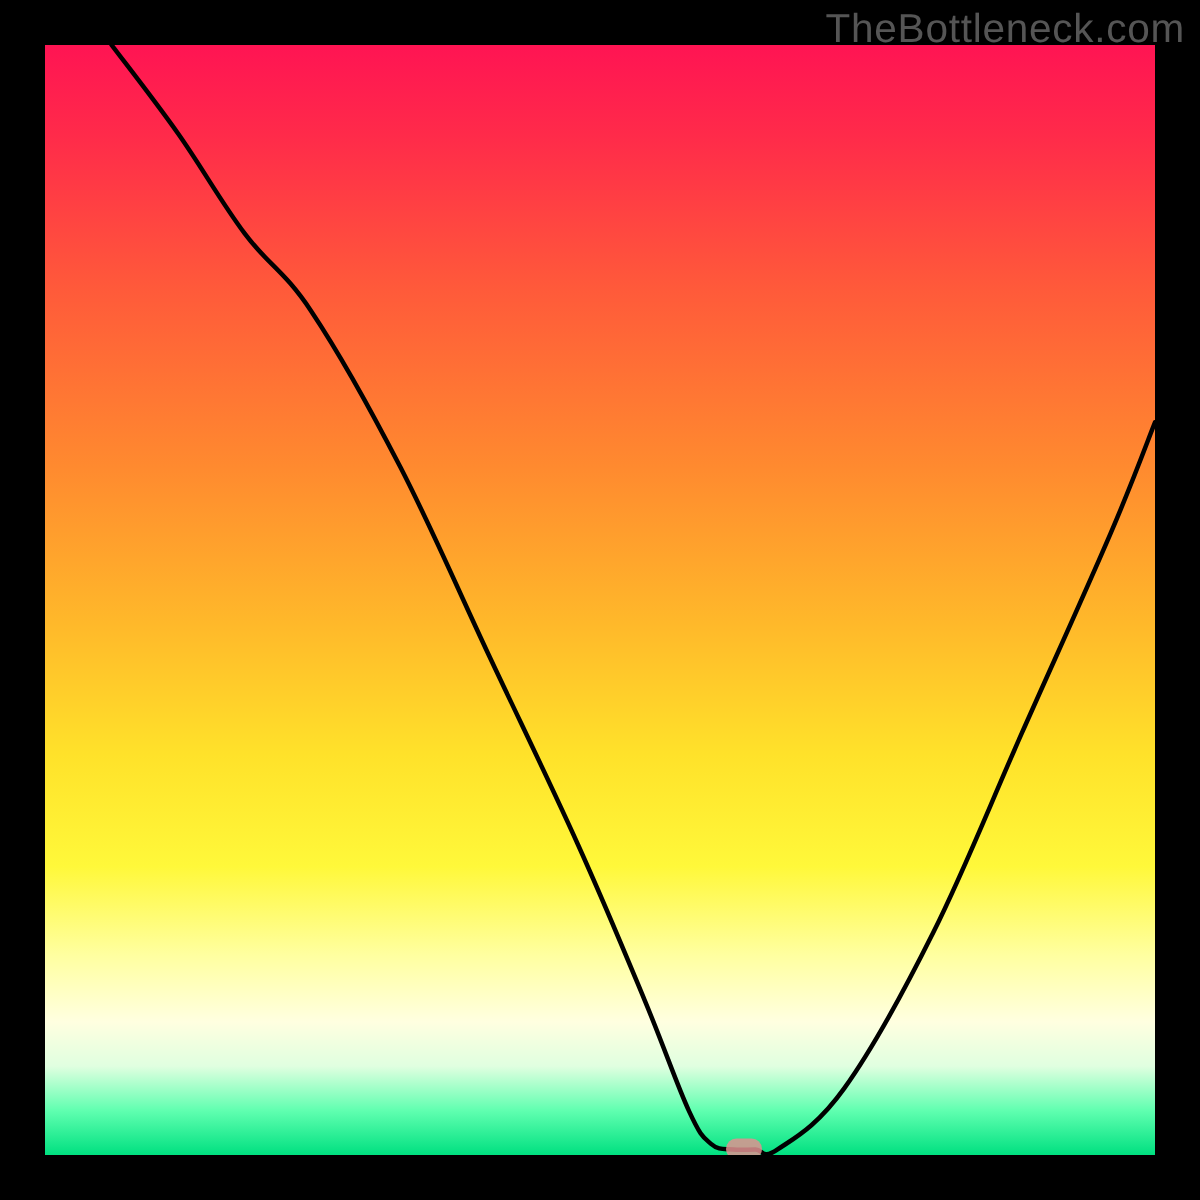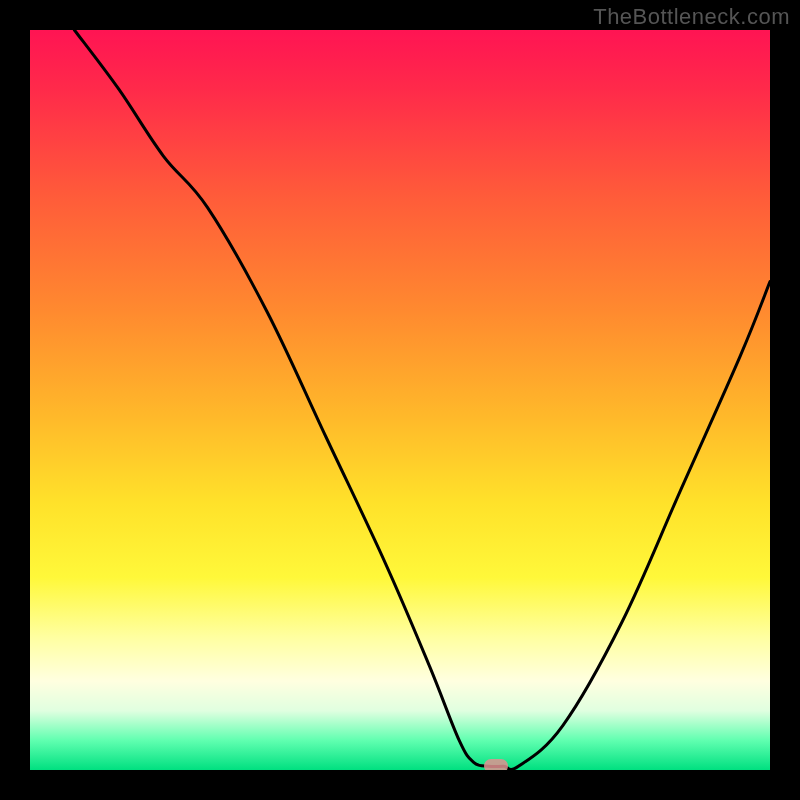--- a/index.html
+++ b/index.html
@@ -15,21 +15,21 @@
     position: relative;
     width: 800px;
     height: 800px;
     background: #000;
   }
   .watermark {
     position: absolute;
     top: 4px;
     right: 10px;
     color: #555;
-    font-size: 22px;
+    font-size: 27px;
     font-weight: 500;
     letter-spacing: 0.5px;
     z-index: 10;
   }
   .plot {
     position: absolute;
     left: 30px;
     top: 30px;
     width: 740px;
     height: 740px;

